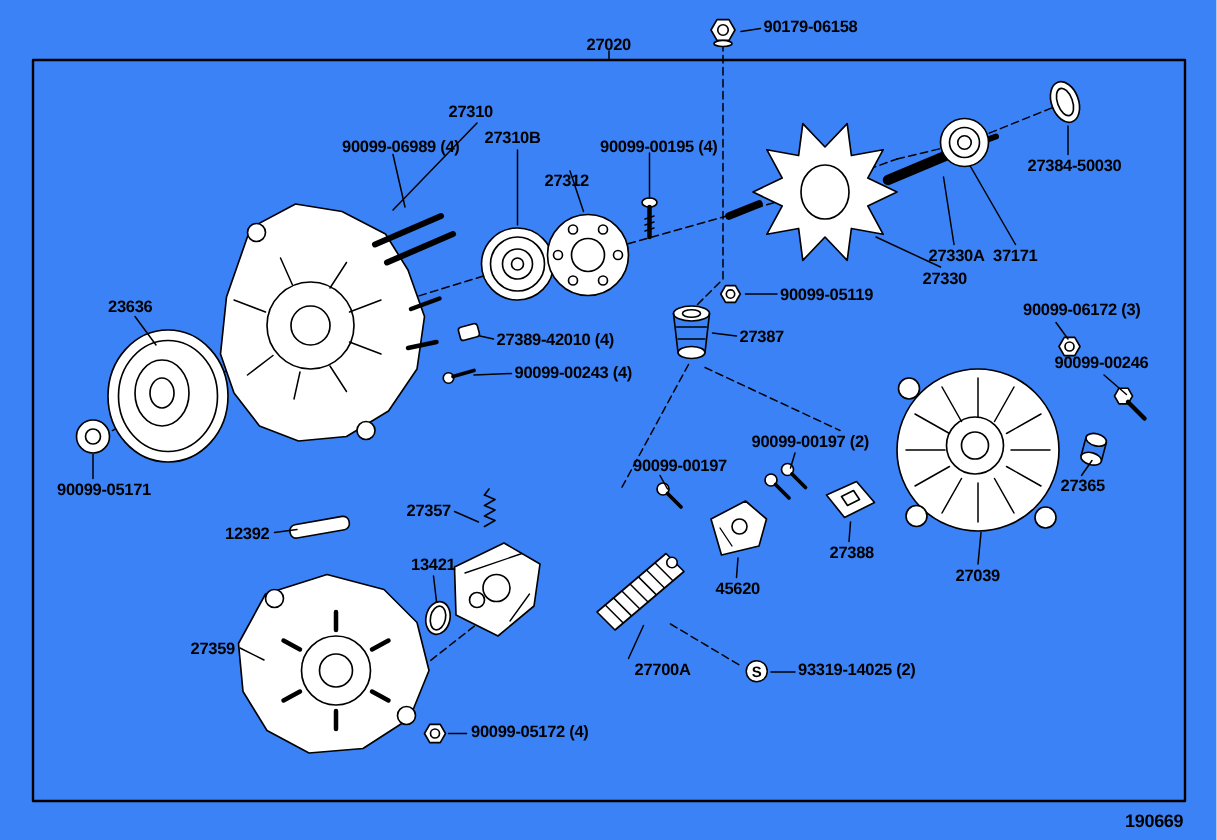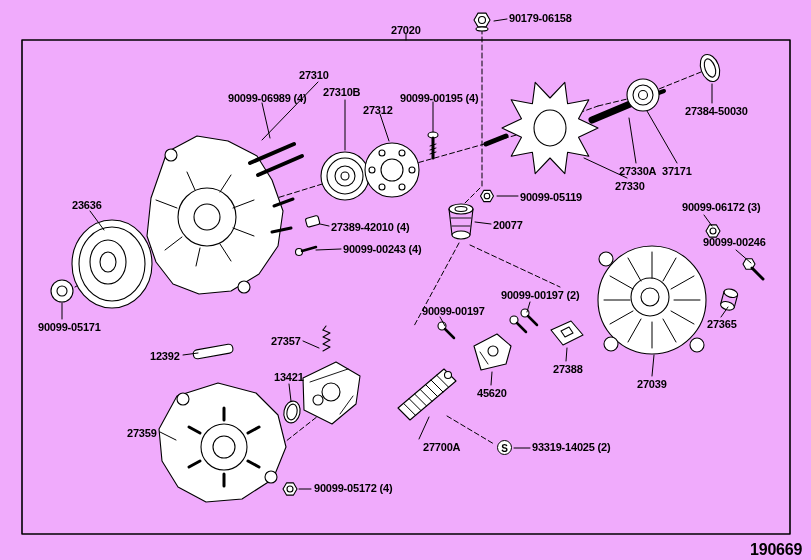--- a/index.html
+++ b/index.html
@@ -1,25 +1,25 @@
 <!DOCTYPE html>
 <html><head>
 <meta charset="utf-8">
 <style>
   html,body{margin:0;padding:0;background:#fff;}
   #stage{
-    position:relative;width:811px;height:560px;background:#f0abfc;overflow:hidden;
+    position:relative;width:811px;height:560px;background:#3b82f6;overflow:hidden;
     font-family:"Liberation Sans",sans-serif;
   }
   #artwork{position:absolute;left:0;top:0;}
   .lbl{
     position:absolute;font:bold 11px "Liberation Sans",sans-serif;color:#000;
     white-space:nowrap;line-height:1.1;letter-spacing:-0.2px;
   }
-  .lbl.big{font-size:16px;}
+  .lbl.big{font-size:12px;}
   .s-circle{
     position:absolute;width:15px;height:15px;border:1.6px solid #000;border-radius:50%;
     font:bold 10px "Liberation Sans",sans-serif;text-align:center;line-height:15px;color:#000;
     background:#fff;box-sizing:border-box;
   }
 </style>
 </head>
 <body>
 
 <div id="stage">
@@ -303,31 +303,31 @@
       <line x1="514" y1="448" x2="530" y2="448"></line>
       <line x1="299" y1="489" x2="311" y2="489"></line>
     </g>
   </svg>
 
   <div class="lbl" style="left:509px;top:12px">90179-06158</div>
   <div class="lbl" style="left:391px;top:24px">27020</div>
   <div class="lbl" style="left:299px;top:69px">27310</div>
   <div class="lbl" style="left:228px;top:92px">90099-06989 (4)</div>
   <div class="lbl" style="left:323px;top:86px">27310B</div>
-  <div class="lbl" style="left:363px;top:104px">27312</div>
+  <div class="lbl" style="left:363px;top:115px">27312</div>
   <div class="lbl" style="left:400px;top:92px">90099-00195 (4)</div>
   <div class="lbl" style="left:685px;top:105px">27384-50030</div>
   <div class="lbl" style="left:619px;top:165px">27330A</div>
   <div class="lbl" style="left:662px;top:165px">37171</div>
   <div class="lbl" style="left:615px;top:180px">27330</div>
   <div class="lbl" style="left:520px;top:191px">90099-05119</div>
   <div class="lbl" style="left:72px;top:199px">23636</div>
   <div class="lbl" style="left:331px;top:221px">27389-42010 (4)</div>
   <div class="lbl" style="left:343px;top:243px">90099-00243 (4)</div>
-  <div class="lbl" style="left:493px;top:219px">20077</div>
+  <div class="lbl" style="left:493px;top:219px">27387</div>
   <div class="lbl" style="left:682px;top:201px">90099-06172 (3)</div>
   <div class="lbl" style="left:703px;top:236px">90099-00246</div>
   <div class="lbl" style="left:38px;top:321px">90099-05171</div>
   <div class="lbl" style="left:150px;top:350px">12392</div>
   <div class="lbl" style="left:271px;top:335px">27357</div>
   <div class="lbl" style="left:501px;top:289px">90099-00197 (2)</div>
   <div class="lbl" style="left:422px;top:305px">90099-00197</div>
   <div class="lbl" style="left:707px;top:318px">27365</div>
   <div class="lbl" style="left:274px;top:371px">13421</div>
   <div class="lbl" style="left:553px;top:363px">27388</div>

